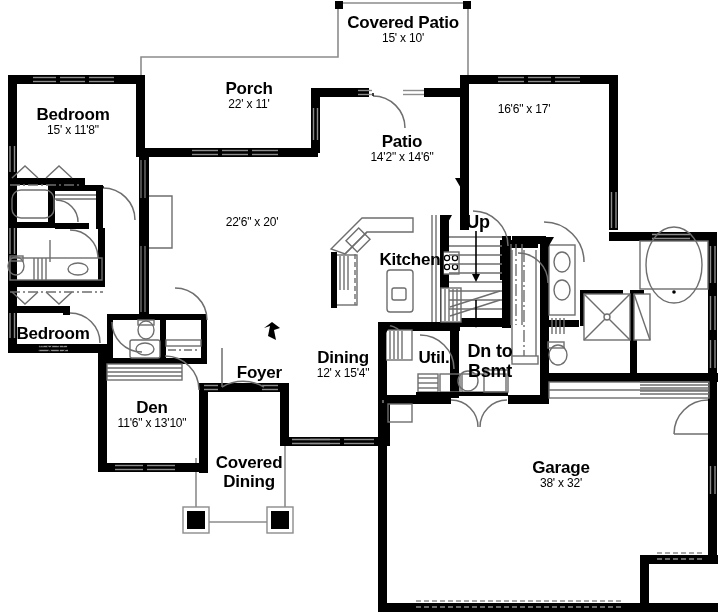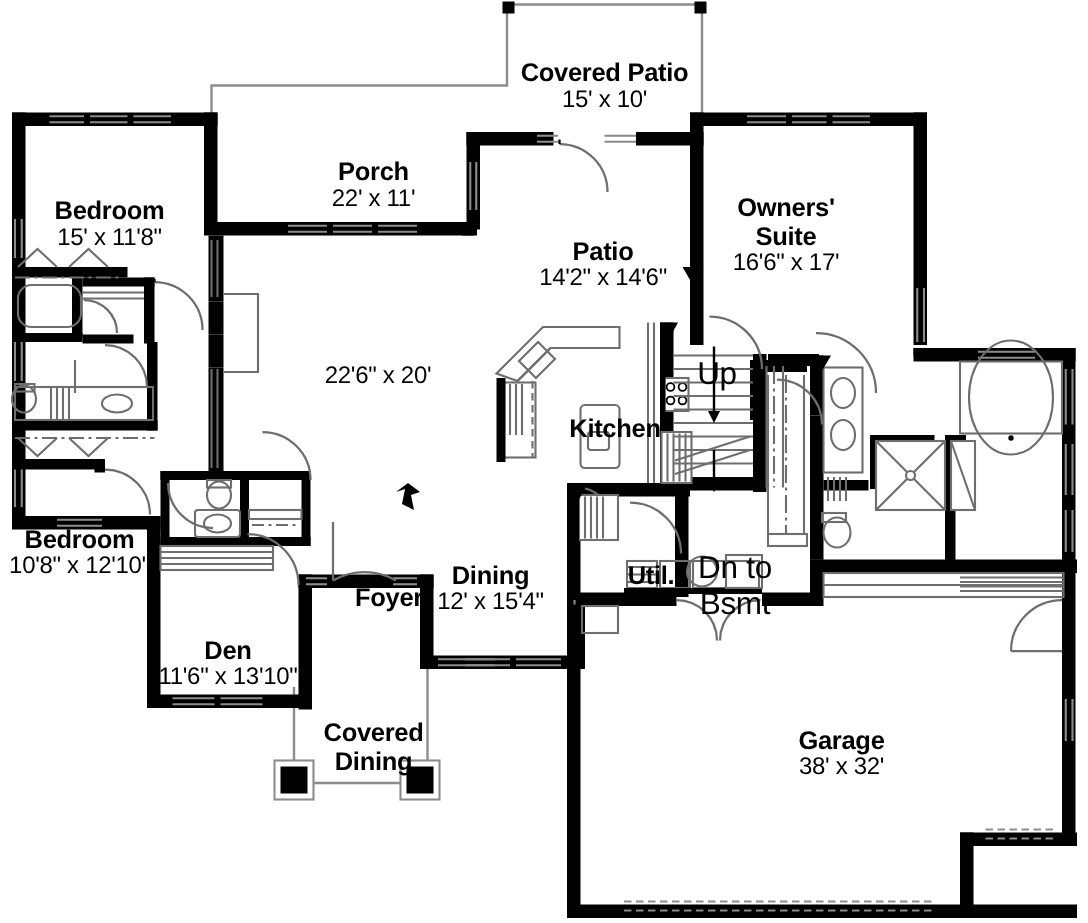--- a/index.html
+++ b/index.html
@@ -11,36 +11,35 @@
     overflow:hidden;
   }
   #plan-svg{position:absolute;left:0;top:0;width:725px;height:615px;}
   .label{
     position:absolute;
     text-align:center;
     color:#000;
     line-height:1.12;
     white-space:nowrap;
     pointer-events:none;
-    margin-top:26px;
   }
   .label .rname{
     display:block;
     font-weight:bold;
     font-size:17px;
     letter-spacing:-0.2px;
   }
   .label .rdim{
     display:block;
     font-weight:normal;
-    font-size:16px;
+    font-size:12px;
     letter-spacing:-0.2px;
   }
   .label.small .rname{font-size:17px;}
-  .label.stair .rname{font-weight:normal;font-size:21px;}
+  .label.stair .rname{font-weight:bold;font-size:18px;}
   .label.wrapname .rname{white-space:normal;}
   .label.wrapdim .rdim{white-space:normal;}
 </style>
 </head>
 <body>
 
 <div id="plan-root">
 
   <svg id="plan-svg" viewBox="0 0 725 615">
 
@@ -568,42 +567,41 @@
     <span class="rname">Covered Patio</span>
     <span class="rdim">15' x 10'</span>
   </div>
 
   <div class="label" style="left:332px;top:132px;width:140px;">
     <span class="rname">Patio</span>
     <span class="rdim">14'2" x 14'6"</span>
   </div>
 
   <div class="label wrapname" style="left:470px;top:103px;width:108px;">
-    <span class="rname">Owners' Suite</span>
     <span class="rdim">16'6" x 17'</span>
   </div>
 
   <div class="label" style="left:182px;top:216px;width:140px;">
     <span class="rdim">22'6" x 20'</span>
   </div>
 
   <div class="label" style="left:355px;top:250px;width:110px;">
     <span class="rname">Kitchen</span>
   </div>
 
   <div class="label wrapdim" style="left:3px;top:324px;width:100px;">
     <span class="rname">Bedroom</span>
     <span class="rdim">10'8" x 12'10"</span>
   </div>
 
   <div class="label" style="left:202px;top:363px;width:80px;text-align:right;">
     <span class="rname">Foyer</span>
   </div>
 
-  <div class="label" style="left:264px;top:348px;width:126px;">
+  <div class="label" style="left:280px;top:348px;width:126px;">
     <span class="rname">Dining</span>
     <span class="rdim">12' x 15'4"</span>
   </div>
 
   <div class="label wrapdim" style="left:104px;top:398px;width:96px;">
     <span class="rname">Den</span>
     <span class="rdim">11'6" x 13'10"</span>
   </div>
 
   <div class="label wrapname" style="left:203px;top:453px;width:92px;">

